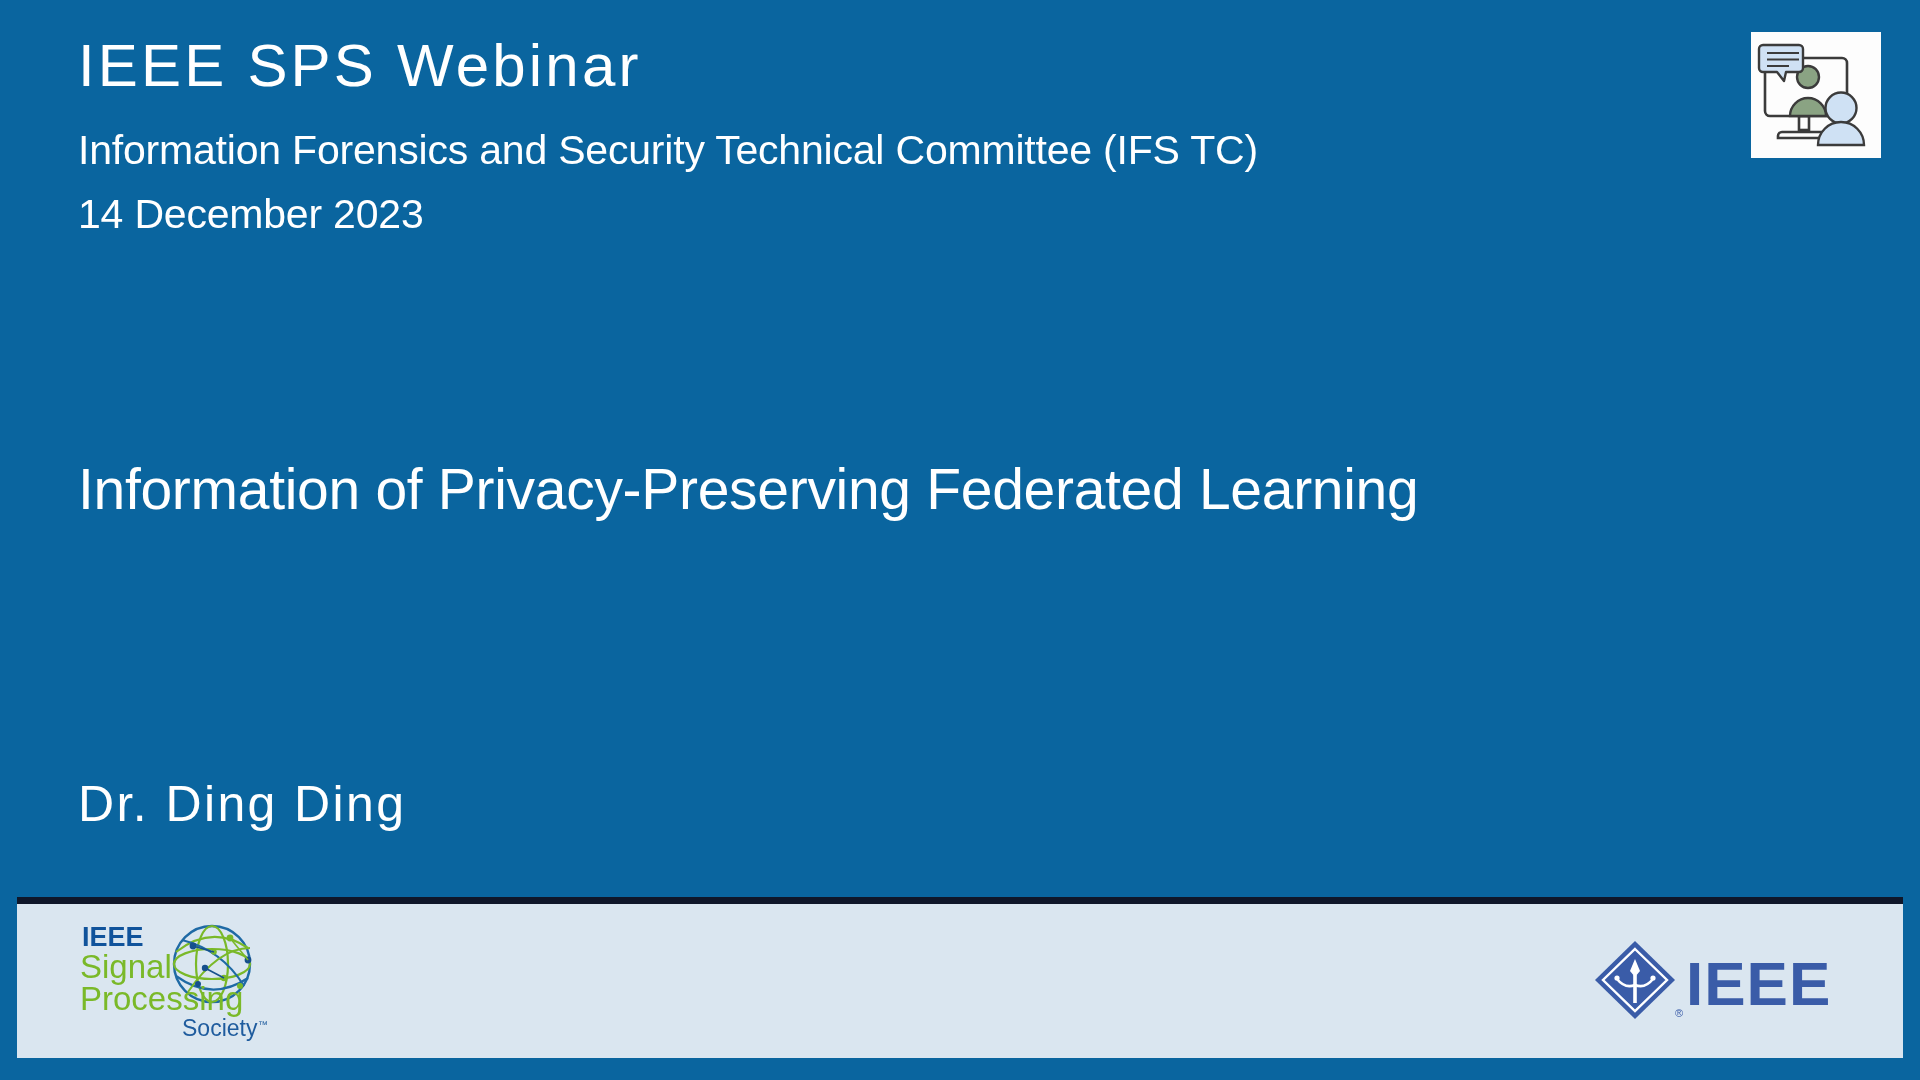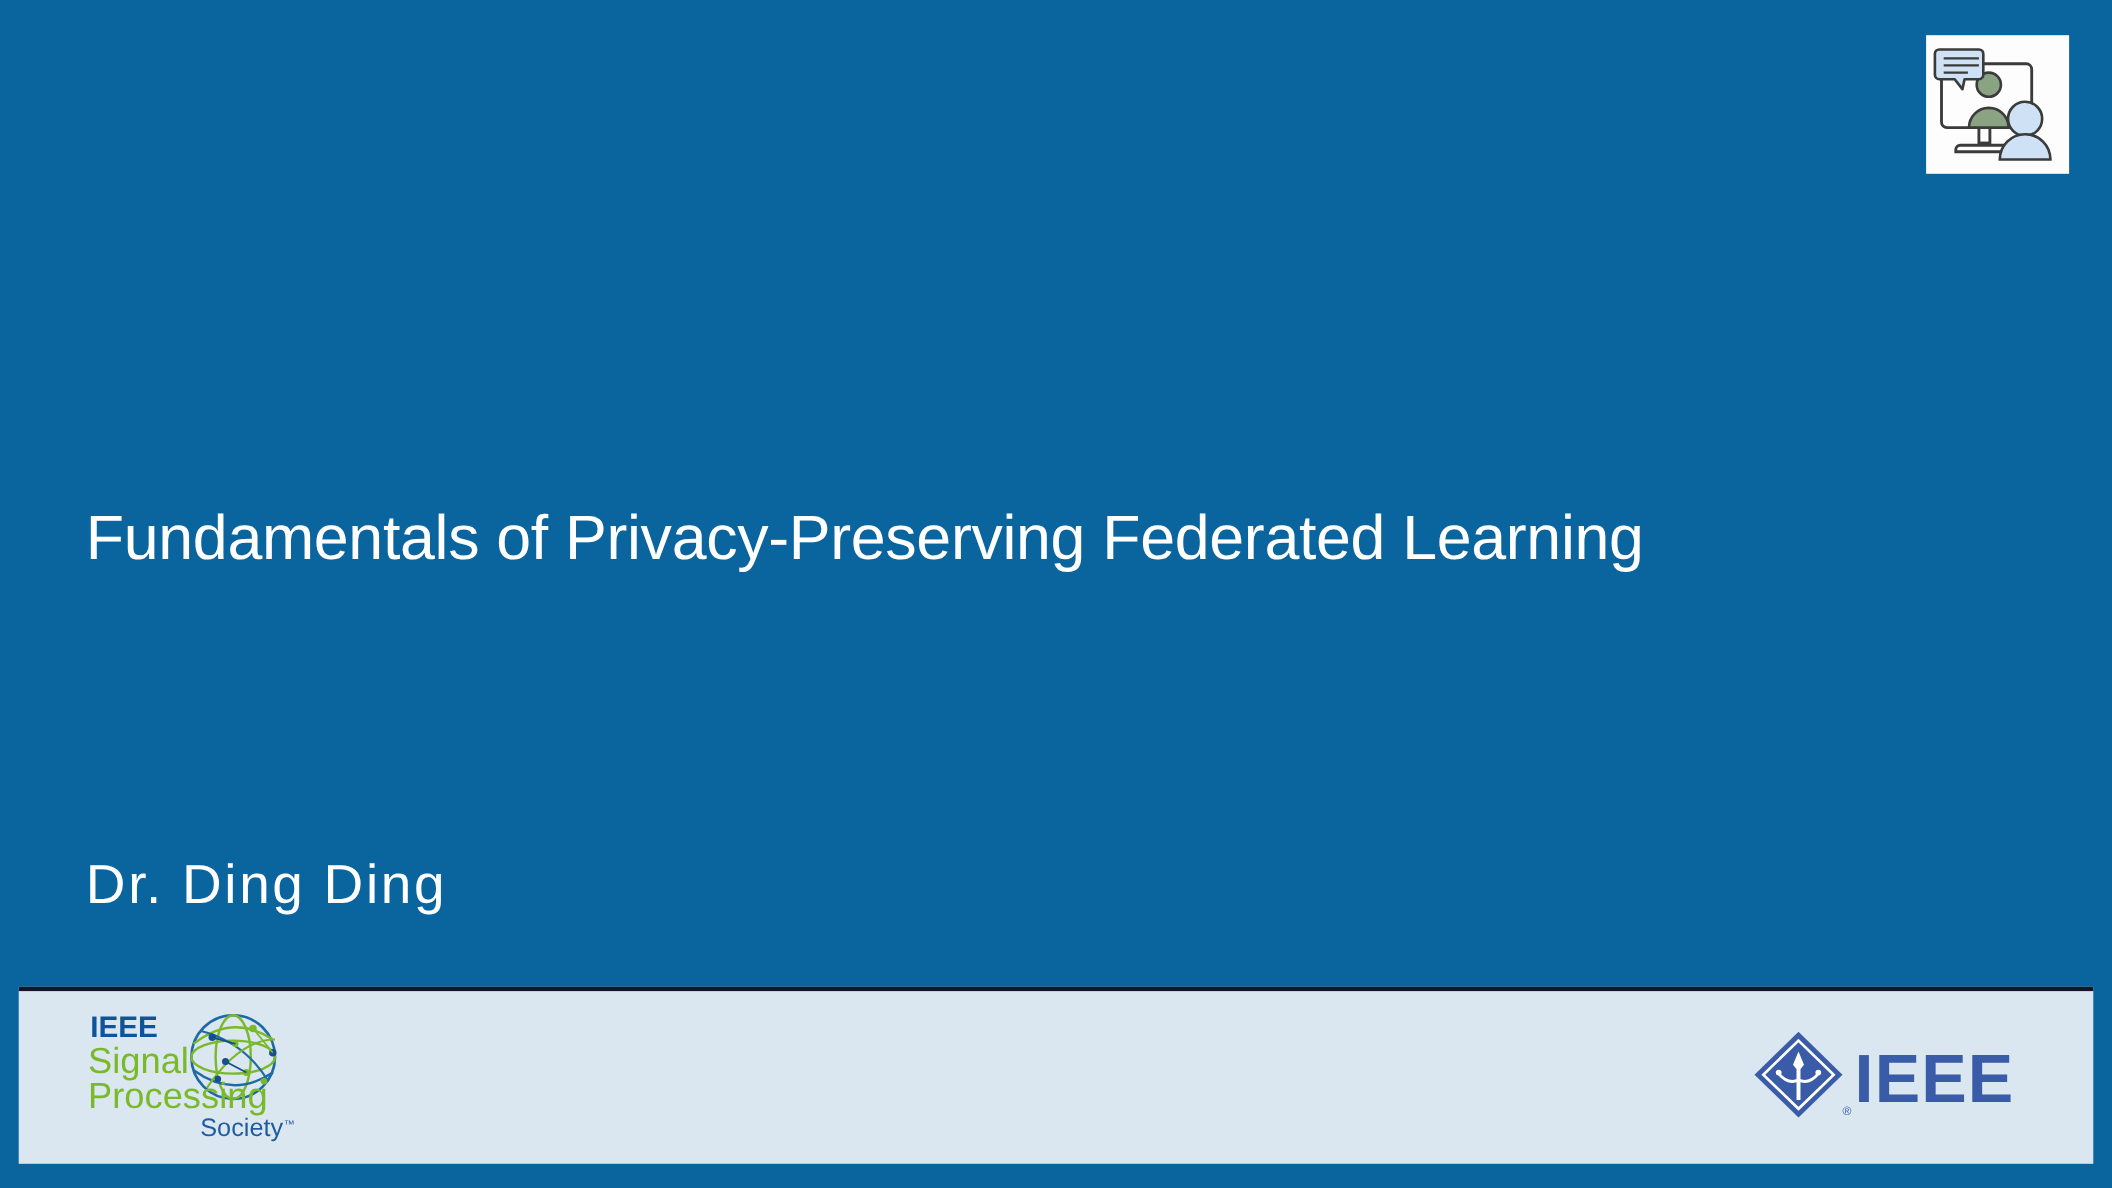--- a/index.html
+++ b/index.html
@@ -93,21 +93,21 @@
   }
 
   
   .footer-bar {
     position: absolute;
     left: 17px;
     top: 897px;
     width: 1886px;
     height: 161px;
     background: #dae6f0;
-    border-top: 4px solid #0f172a;
+    border-top: 7px solid #0f172a;
     box-sizing: border-box;
   }
 
   
   .sps-logo {
     position: absolute;
     left: 45px;
     top: 12px;
     width: 220px;
     height: 136px;
@@ -122,20 +122,25 @@
     width: 250px;
     height: 86px;
   }
   .ieee-logo svg { display: block; width: 100%; height: 100%; }
 </style>
 </head>
 <body>
 
 <div id="slide">
 
+  <div class="header-block">
+    <div class="webinar-title">IEEE SPS Webinar</div>
+    <div class="committee-line">Information Forensics and Security Technical Committee (IFS TC)</div>
+    <div class="date-line">14 December 2023</div>
+  </div>
 
   <div class="webinar-icon-box">
     <svg viewBox="0 0 130 126" xmlns="http://www.w3.org/2000/svg">
 
       <rect x="14" y="26" width="82" height="58" rx="5" ry="5" fill="none" stroke="#3b3b3b" stroke-width="2.6"></rect>
 
       <rect x="48" y="84" width="10" height="14" fill="none" stroke="#3b3b3b" stroke-width="2.6"></rect>
       <path d="M31 100 h46 a4 4 0 0 1 4 4 v2 h-54 v-2 a4 4 0 0 1 4 -4 z" fill="none" stroke="#3b3b3b" stroke-width="2.6"></path>
 
       <circle cx="57" cy="45" r="11" fill="#8aa383" stroke="#3b3b3b" stroke-width="2.4"></circle>
@@ -146,21 +151,21 @@
 
       <g>
         <path d="M12 13 h36 a4 4 0 0 1 4 4 v19 a4 4 0 0 1 -4 4 h-13 l-2 9 l-7 -9 h-14 a4 4 0 0 1 -4 -4 v-19 a4 4 0 0 1 4 -4 z" fill="#cfe1f4" stroke="#3b3b3b" stroke-width="2.4" stroke-linejoin="round"></path>
         <line x1="16" y1="21" x2="48" y2="21" stroke="#3b3b3b" stroke-width="2"></line>
         <line x1="16" y1="27.5" x2="48" y2="27.5" stroke="#3b3b3b" stroke-width="2"></line>
         <line x1="16" y1="34" x2="38" y2="34" stroke="#3b3b3b" stroke-width="2"></line>
       </g>
     </svg>
   </div>
 
-  <div class="main-title">Fundamentals of Privacy-Preserving Federated Learning</div>
+  <div class="main-title">Information of Privacy-Preserving Federated Learning</div>
 
   <div class="speaker-name">Dr. Ding Ding</div>
 
   <div class="footer-bar">
 
     <div class="sps-logo">
       <svg viewBox="0 0 220 136" xmlns="http://www.w3.org/2000/svg">
 
         <g fill="none">
           <ellipse cx="150" cy="48" rx="38" ry="38" stroke="#1f6aa5" stroke-width="2.4"></ellipse>

